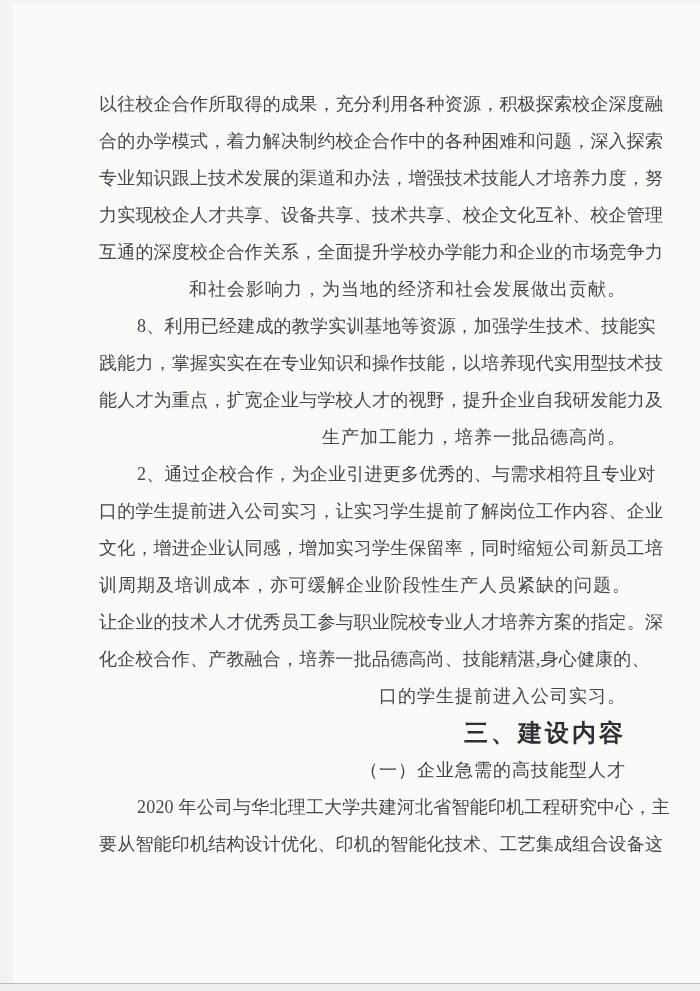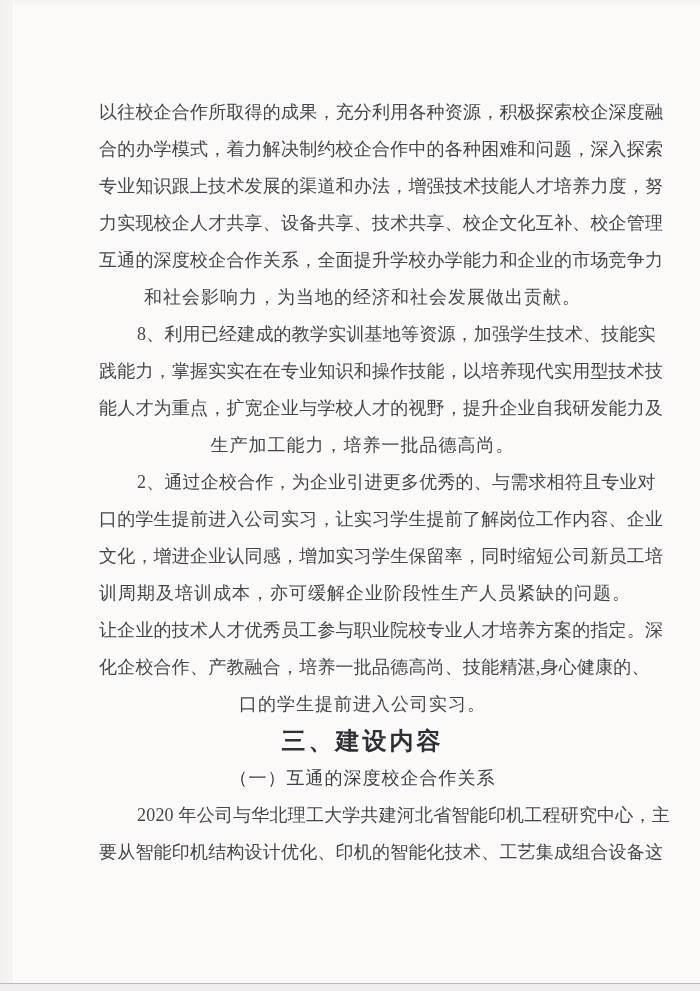--- a/index.html
+++ b/index.html
@@ -41,33 +41,32 @@
     border-top: 1px solid #b7bbc0;
   }
   .text-block {
     position: absolute;
     left: 99px;
     top: 86px;
     width: 527px;
     font-size: 18px;
     line-height: 37px;
     color: #45464b;
-    margin-top: 8px;
   }
   .line {
     height: 37px;
     white-space: nowrap;
   }
   .line.just {
     text-align: justify;
     text-align-last: justify;
     letter-spacing: 0.2px;
   }
   .line.plain {
-    text-align: center;
+    text-align: right;
     letter-spacing: 1px;
   }
   .line.indent {
     padding-left: 38px;
   }
   .line.heading {
     font-weight: 700;
     font-size: 24px;
     letter-spacing: 3px;
     color: #2f3036;
@@ -96,17 +95,17 @@
       <div class="line just">能人才为重点，扩宽企业与学校人才的视野，提升企业自我研发能力及</div>
       <div class="line plain">生产加工能力，培养一批品德高尚。</div>
       <div class="line just indent">2、通过企校合作，为企业引进更多优秀的、与需求相符且专业对</div>
       <div class="line just">口的学生提前进入公司实习，让实习学生提前了解岗位工作内容、企业</div>
       <div class="line just">文化，增进企业认同感，增加实习学生保留率，同时缩短公司新员工培</div>
       <div class="line plain">训周期及培训成本，亦可缓解企业阶段性生产人员紧缺的问题。</div>
       <div class="line just">让企业的技术人才优秀员工参与职业院校专业人才培养方案的指定。深</div>
       <div class="line just">化企校合作、产教融合，培养一批品德高尚、技能精湛,身心健康的、</div>
       <div class="line plain">口的学生提前进入公司实习。</div>
       <div class="line plain heading">三、建设内容</div>
-      <div class="line plain subheading">（一）互通的深度校企合作关系</div>
+      <div class="line plain subheading">（一）企业急需的高技能型人才</div>
       <div class="line just indent">2020 年公司与华北理工大学共建河北省智能印机工程研究中心，主</div>
       <div class="line just">要从智能印机结构设计优化、印机的智能化技术、工艺集成组合设备这</div>
     </div>
 </div>
 
 </body></html>

